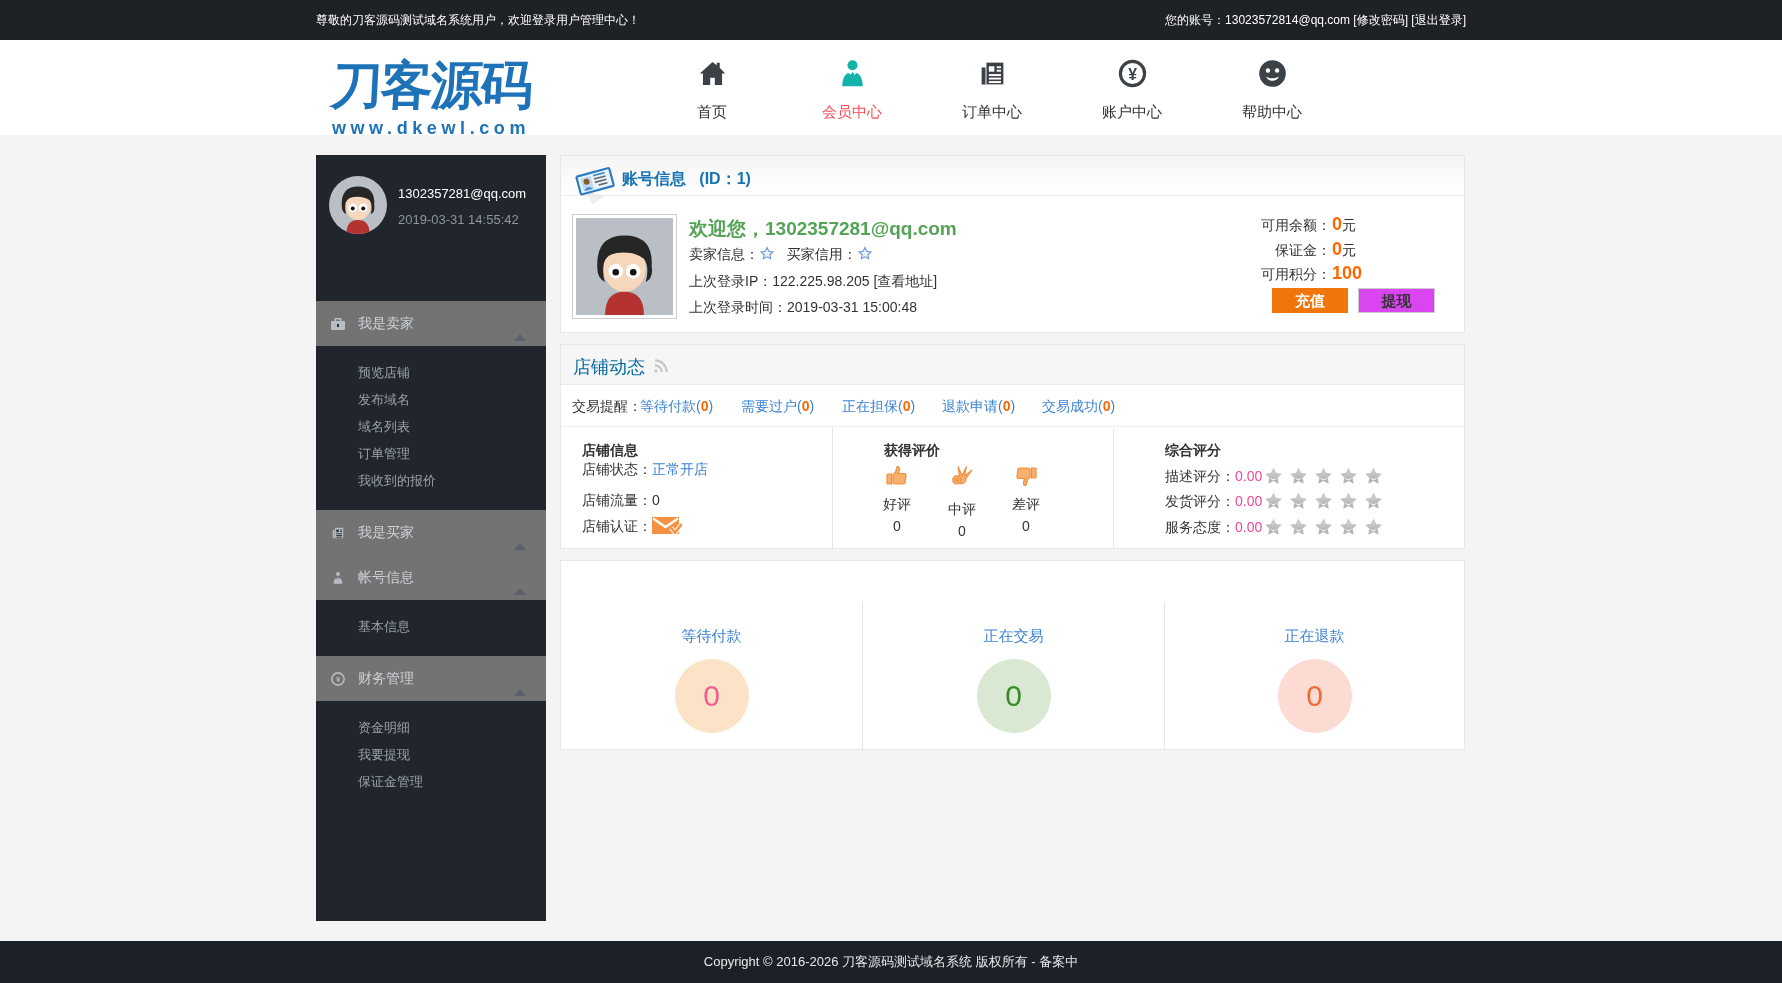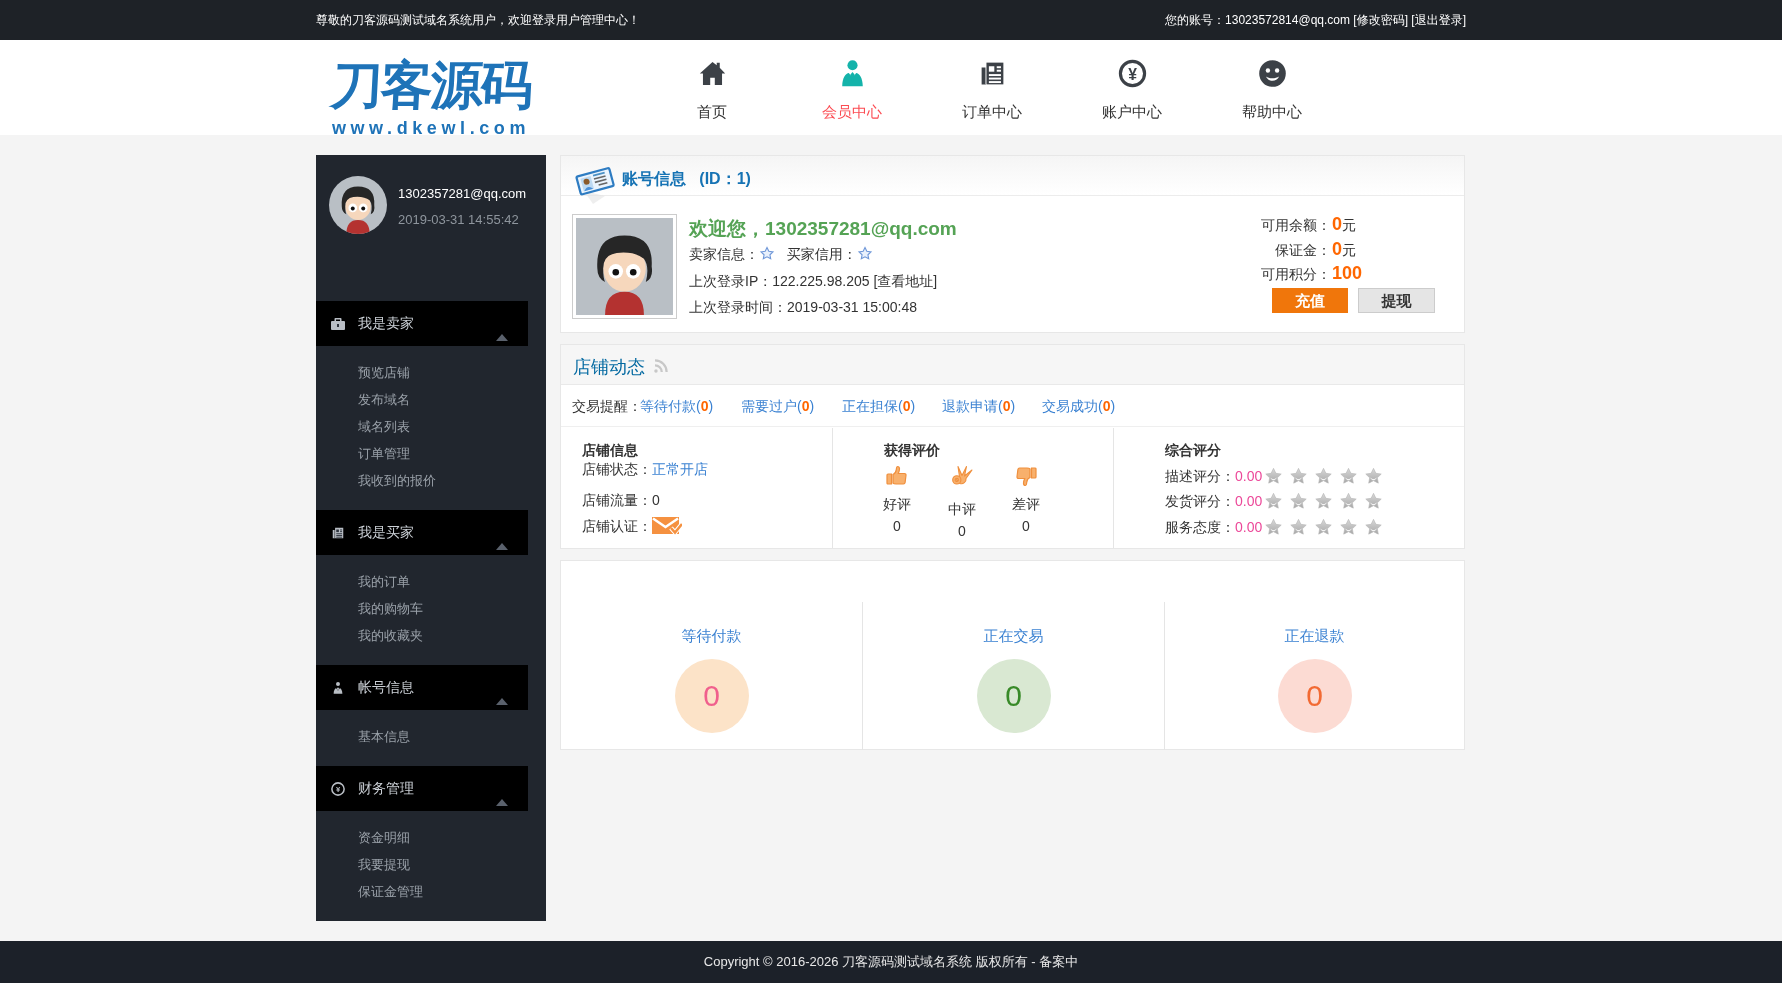--- a/index.html
+++ b/index.html
@@ -23,21 +23,21 @@
 .nav .it .lb { font-size:15px; margin-top:11px; }
 .nav .it.act .lb { color:#fc4b52; }
 
 
 .sidebar { position:absolute; left:316px; top:155px; width:230px; height:766px; background:#21262e; }
 .prof { position:absolute; left:0; top:0; width:230px; height:102px; }
 .prof .av { position:absolute; left:13px; top:21px; width:58px; height:58px; border-radius:50%; overflow:hidden; }
 .prof .em { position:absolute; left:82px; top:31px; font-size:13px; color:#fff; }
 .prof .dt { position:absolute; left:82px; top:57px; font-size:13px; color:#8e959d; }
 .tealbar { position:absolute; left:0; top:102px; width:230px; height:44px; background:#0fb3ab; color:#fff; font-size:15px; font-weight:bold; line-height:44px; padding-left:22px; }
-.mh { position:relative; width:212px; height:45px; background:#000000; color:#ccd1d7; font-size:14px; line-height:45px; }
+.mh { position:relative; width:230px; height:45px; background:#737373; color:#ccd1d7; font-size:14px; line-height:45px; }
 .mh .ic { position:absolute; left:15px; top:16px; line-height:0; display:block; }
 .mh .tx { position:absolute; left:42px; }
 .mh .ar { position:absolute; right:20px; bottom:5px; width:0; height:0; border-left:6px solid transparent; border-right:6px solid transparent; border-bottom:7px solid #5a616c; }
 .sub { width:230px; padding:13px 0 16px 0; }
 .sub div { height:27px; line-height:27px; padding-left:42px; font-size:13px; color:#9aa1a9; }
 .menu { position:absolute; top:146px; left:0; width:230px; }
 
 
 .box { position:absolute; left:560px; width:905px; background:#fff; border:1px solid #e7e7e7; }
 .bhead { position:relative; height:40px; border-bottom:1px solid #e9e9e9; background:#f6f6f6; }
@@ -52,21 +52,21 @@
 .avbig { position:absolute; left:11px; top:58px; width:105px; height:105px; border:1px solid #ccc; padding:3px; background:#fff; }
 .avbig svg { width:97px; height:97px; display:block; }
 .welcome { position:absolute; left:128px; top:60px; font-size:19px; font-weight:bold; color:#55a355; }
 .info1 { position:absolute; left:128px; top:90px; font-size:14px; color:#333; }
 .info2 { position:absolute; left:128px; top:117px; font-size:14px; color:#333; }
 .info3 { position:absolute; left:128px; top:143px; font-size:14px; color:#333; }
 .rrow { position:absolute; font-size:14px; color:#333; right:133px; text-align:right; }
 .rval { position:absolute; left:771px; font-size:18px; font-weight:bold; color:#f60; }
 .rval .yuan { font-size:14px; font-weight:normal; color:#333; }
 .btn1 { position:absolute; left:711px; top:132px; width:76px; height:25px; background:#f0760b; color:#fff; font-size:15px; font-weight:bold; text-align:center; line-height:25px; }
-.btn2 { position:absolute; left:797px; top:132px; width:77px; height:25px; background:#e5e5e5; border:1px solid #ccc; color:#333; font-size:15px; font-weight:bold; text-align:center; line-height:23px; }
+.btn2 { position:absolute; left:797px; top:132px; width:77px; height:25px; background:#d946ef; border:1px solid #ccc; color:#333; font-size:15px; font-weight:bold; text-align:center; line-height:23px; }
 
 
 .remind { position:absolute; left:0; top:41px; width:903px; height:41px; border-bottom:1px solid #efefef; font-size:14px; line-height:41px; }
 .remind b { font-weight:normal; color:#333; position:absolute; left:11px; }
 .remind a { position:absolute; color:#3b82d2; }
 .remind .n { color:#f60; font-weight:bold; }
 .cols { position:absolute; left:0; top:83px; width:903px; height:120px; }
 .c1 { position:absolute; left:0; top:0; width:271px; height:120px; }
 .c2 { position:absolute; left:271px; top:0; width:281px; height:120px; border-left:1px solid #e5e5e5; }
 .c3 { position:absolute; left:552px; top:0; width:351px; height:120px; border-left:1px solid #e5e5e5; }
@@ -201,25 +201,20 @@
                 <rect x="15.5" y="8.9" width="3.5" height="1.6"></rect>
                 <rect x="9" y="12.5" width="10" height="1.6"></rect>
                 <rect x="9" y="15.4" width="10" height="1.6"></rect>
                 <rect x="9" y="18.3" width="10" height="1.6"></rect>
               </g>
             </g>
           </svg></span>
         <span class="tx">我是买家</span>
         <span class="ar"></span>
       </div>
-    <div class="sub">
-        <div>我的订单</div>
-        <div>我的购物车</div>
-        <div>我的收藏夹</div>
-      </div>
     <div class="mh">
         <span class="ic"><svg width="14" height="14" viewBox="0 0 24 24">
             <g fill="#b9bec5">
               <circle cx="12" cy="5" r="3.4"></circle>
               <path d="M4.5 22c0-6 2.5-9.5 4.5-9.5L12 17l3-4.5c2 0 4.5 3.5 4.5 9.5z"></path>
               <path d="M12 10.5l1.8 2.2-1.8 6-1.8-6z"></path>
             </g>
           </svg></span>
         <span class="tx">帐号信息</span>
         <span class="ar"></span>

